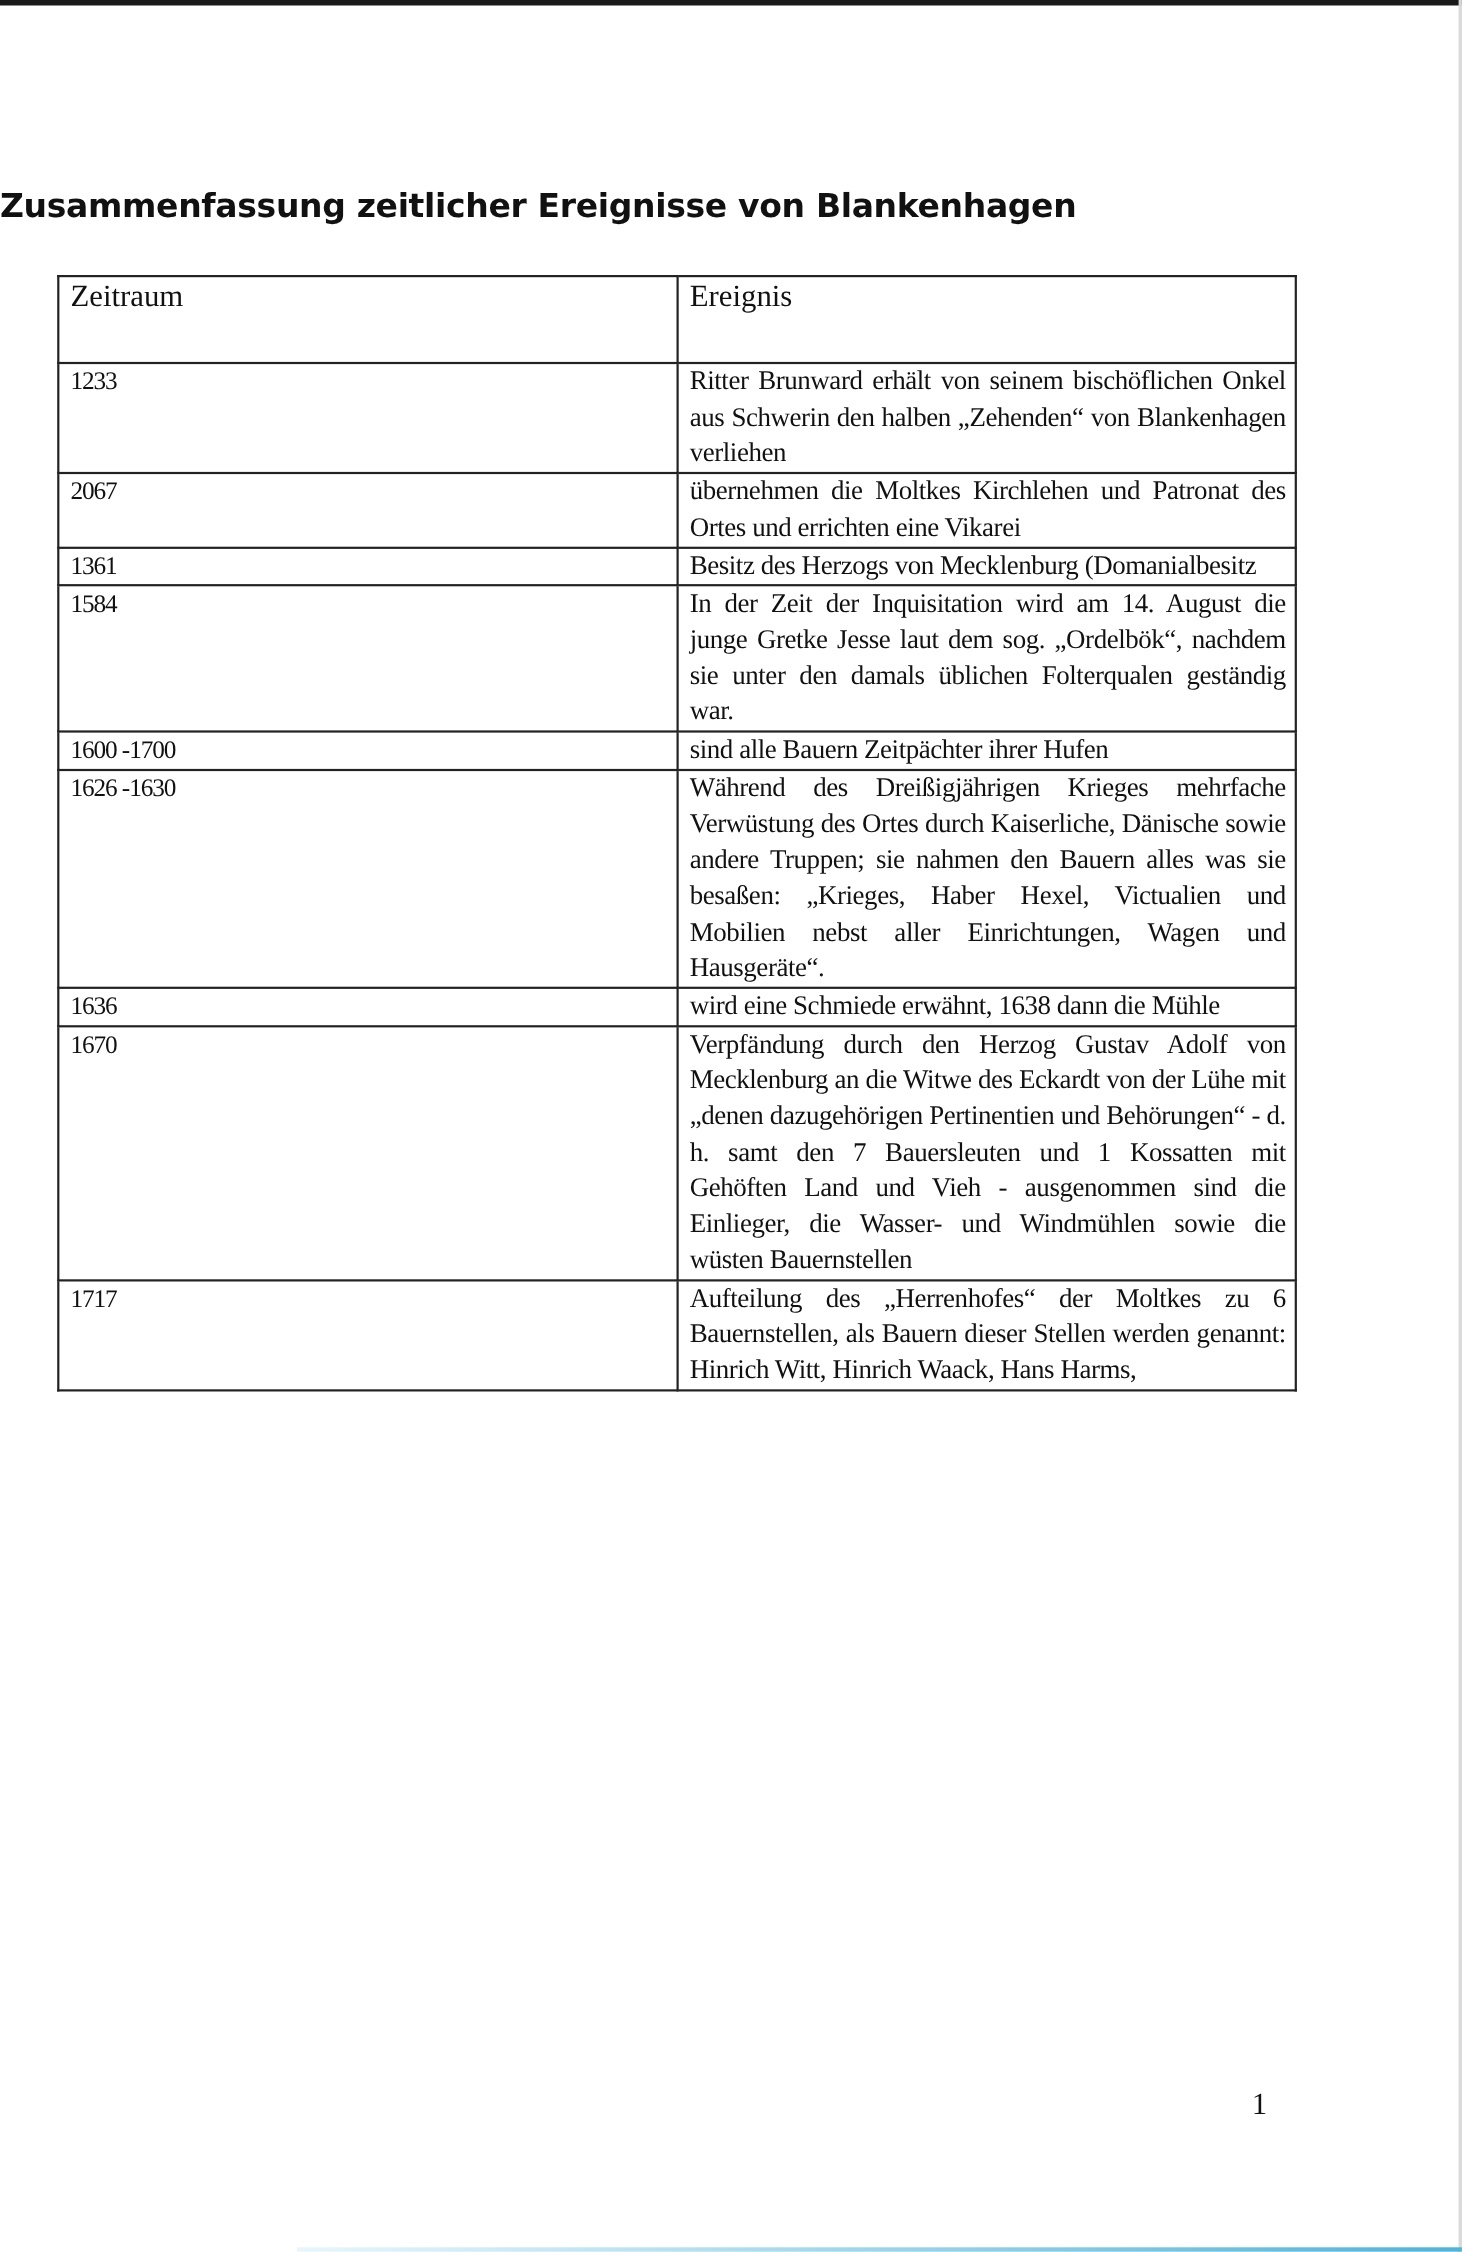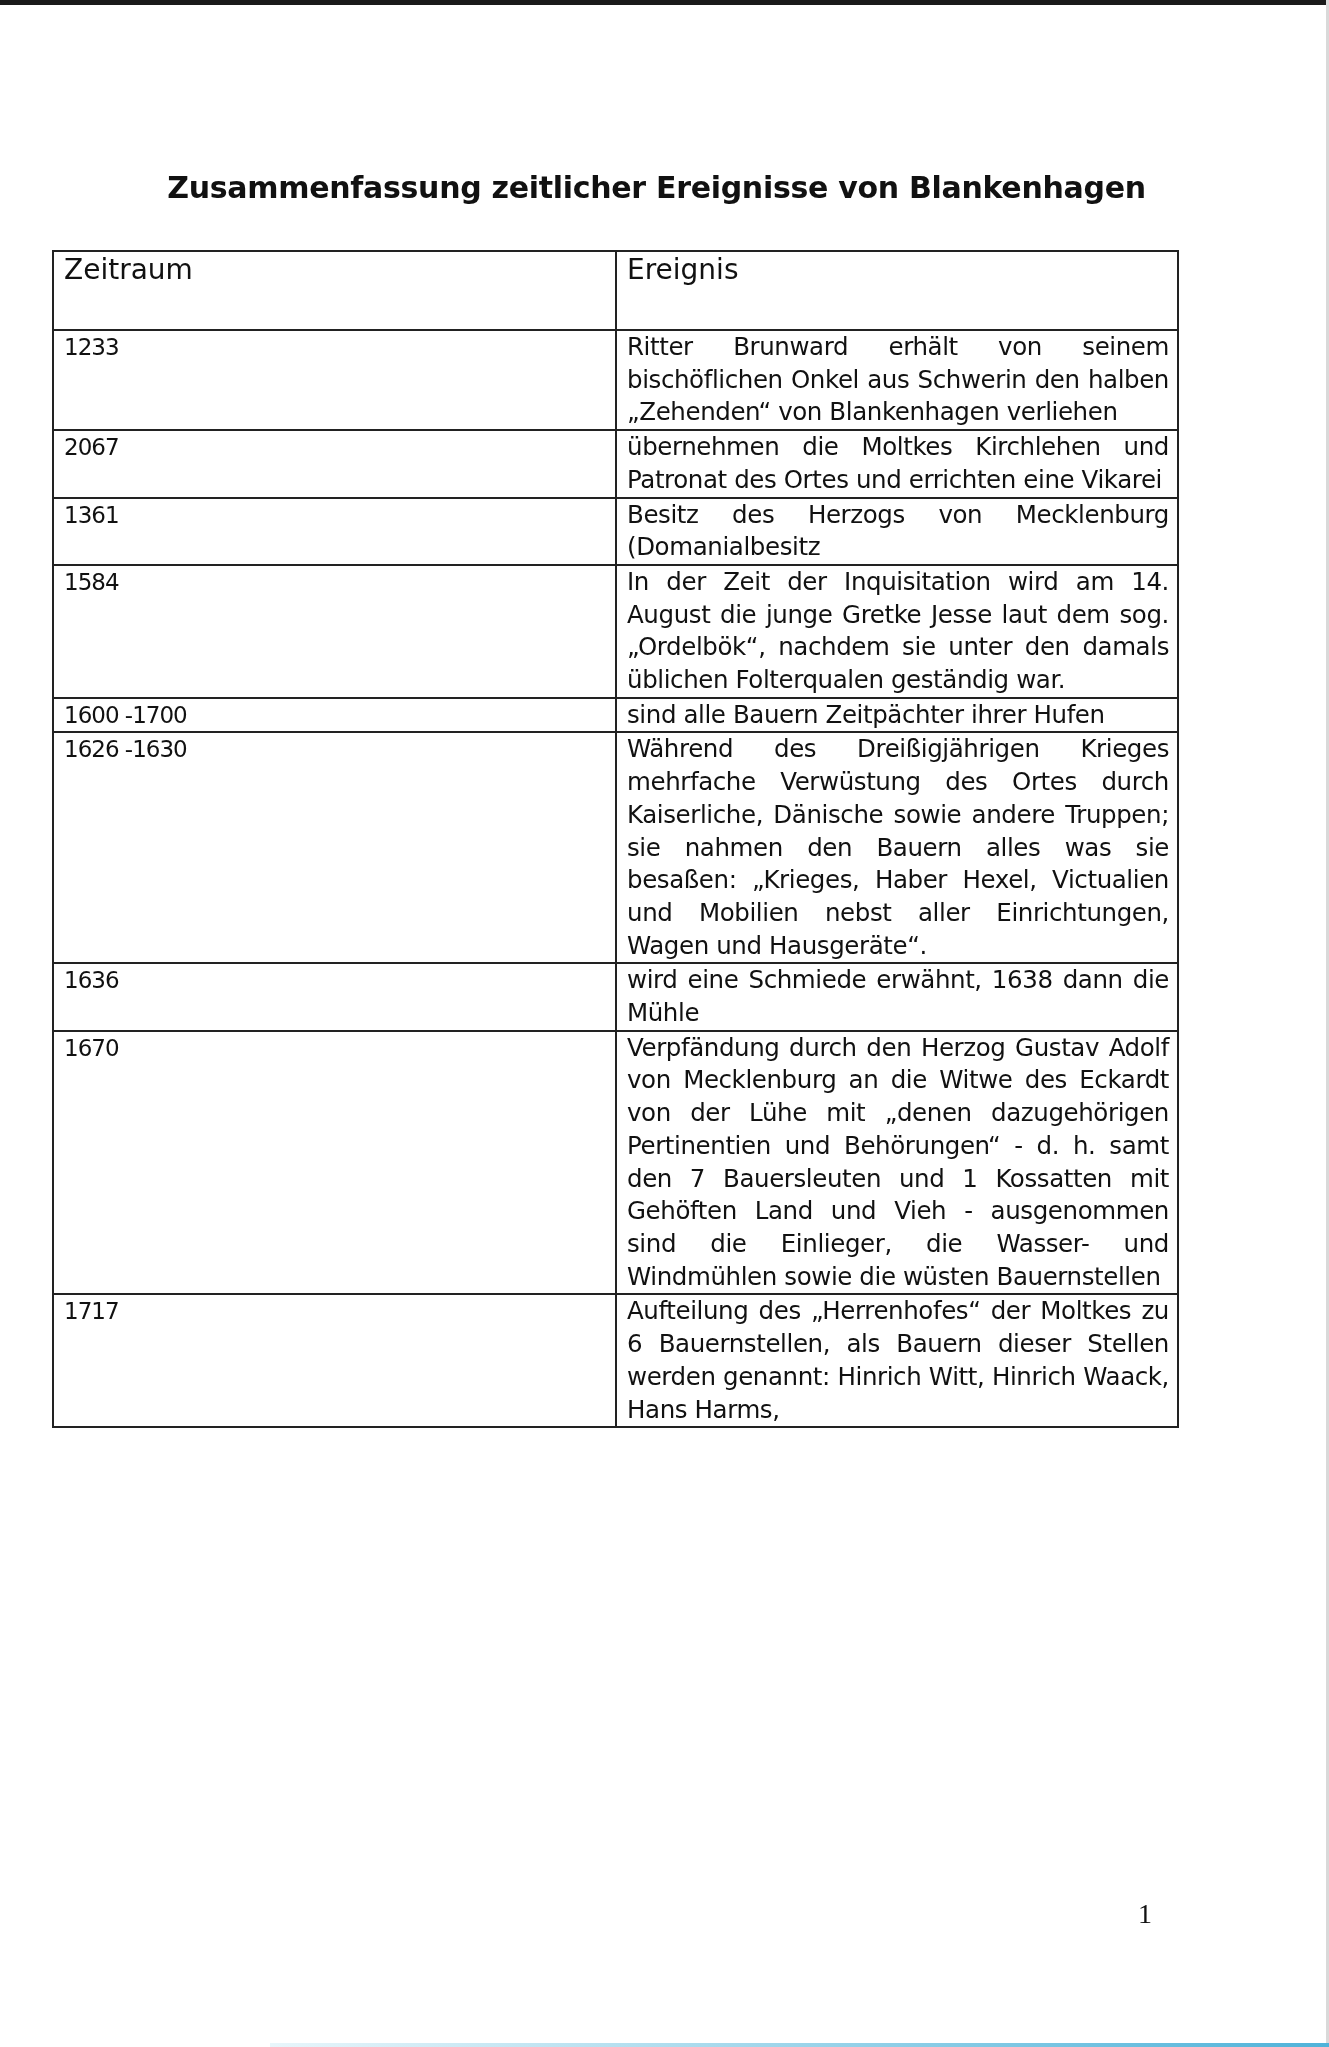--- a/index.html
+++ b/index.html
@@ -6,27 +6,27 @@
   body {
     width: 1329px; height: 2047px; position: relative; overflow: hidden;
     background: #ffffff; color: #111;
     font-family: "DejaVu Sans", sans-serif;
   }
   .topbar { position: absolute; left: 0; top: 0; width: 1329px; height: 5px; background: #1a1a1a; }
   .bottombar { position: absolute; left: 270px; top: 2043px; width: 1059px; height: 4px;
     background: linear-gradient(to right, #e8f6fb, #4fb3d9); }
   .rightedge { position: absolute; right: 0; top: 0; width: 3px; height: 2047px; background: #d9d9d9; }
   .title {
-    position: absolute; left: 0; top: 170px; width: 1231px; text-align: center;
-    font-size: 30px; font-weight: bold; letter-spacing: -0.3px; padding-left: 41px;
+    position: absolute; left: 0; top: 170px; width: 1231px; text-align: left;
+    font-size: 30px; font-weight: bold; letter-spacing: -0.3px;
   }
   table {
     position: absolute; left: 52px; top: 250px; width: 1125px;
     border-collapse: collapse; table-layout: fixed;
-    font-size: 24.5px; line-height: 32.7px;
+    font-size: 24.5px; line-height: 32.7px; font-family: Liberation Serif, serif;
   }
   col.c1 { width: 563px; }
   col.c2 { width: 562px; }
   td {
     border: 2px solid #222; vertical-align: top; padding: 0 8px 0 10px;
   }
   td.time { font-size: 23px; letter-spacing: -1px; }
   td.event { text-align: justify; letter-spacing: -0.4px; }
   tr.header td { height: 75px; font-size: 28px; padding-top: 2px; }
   .pagenum {

